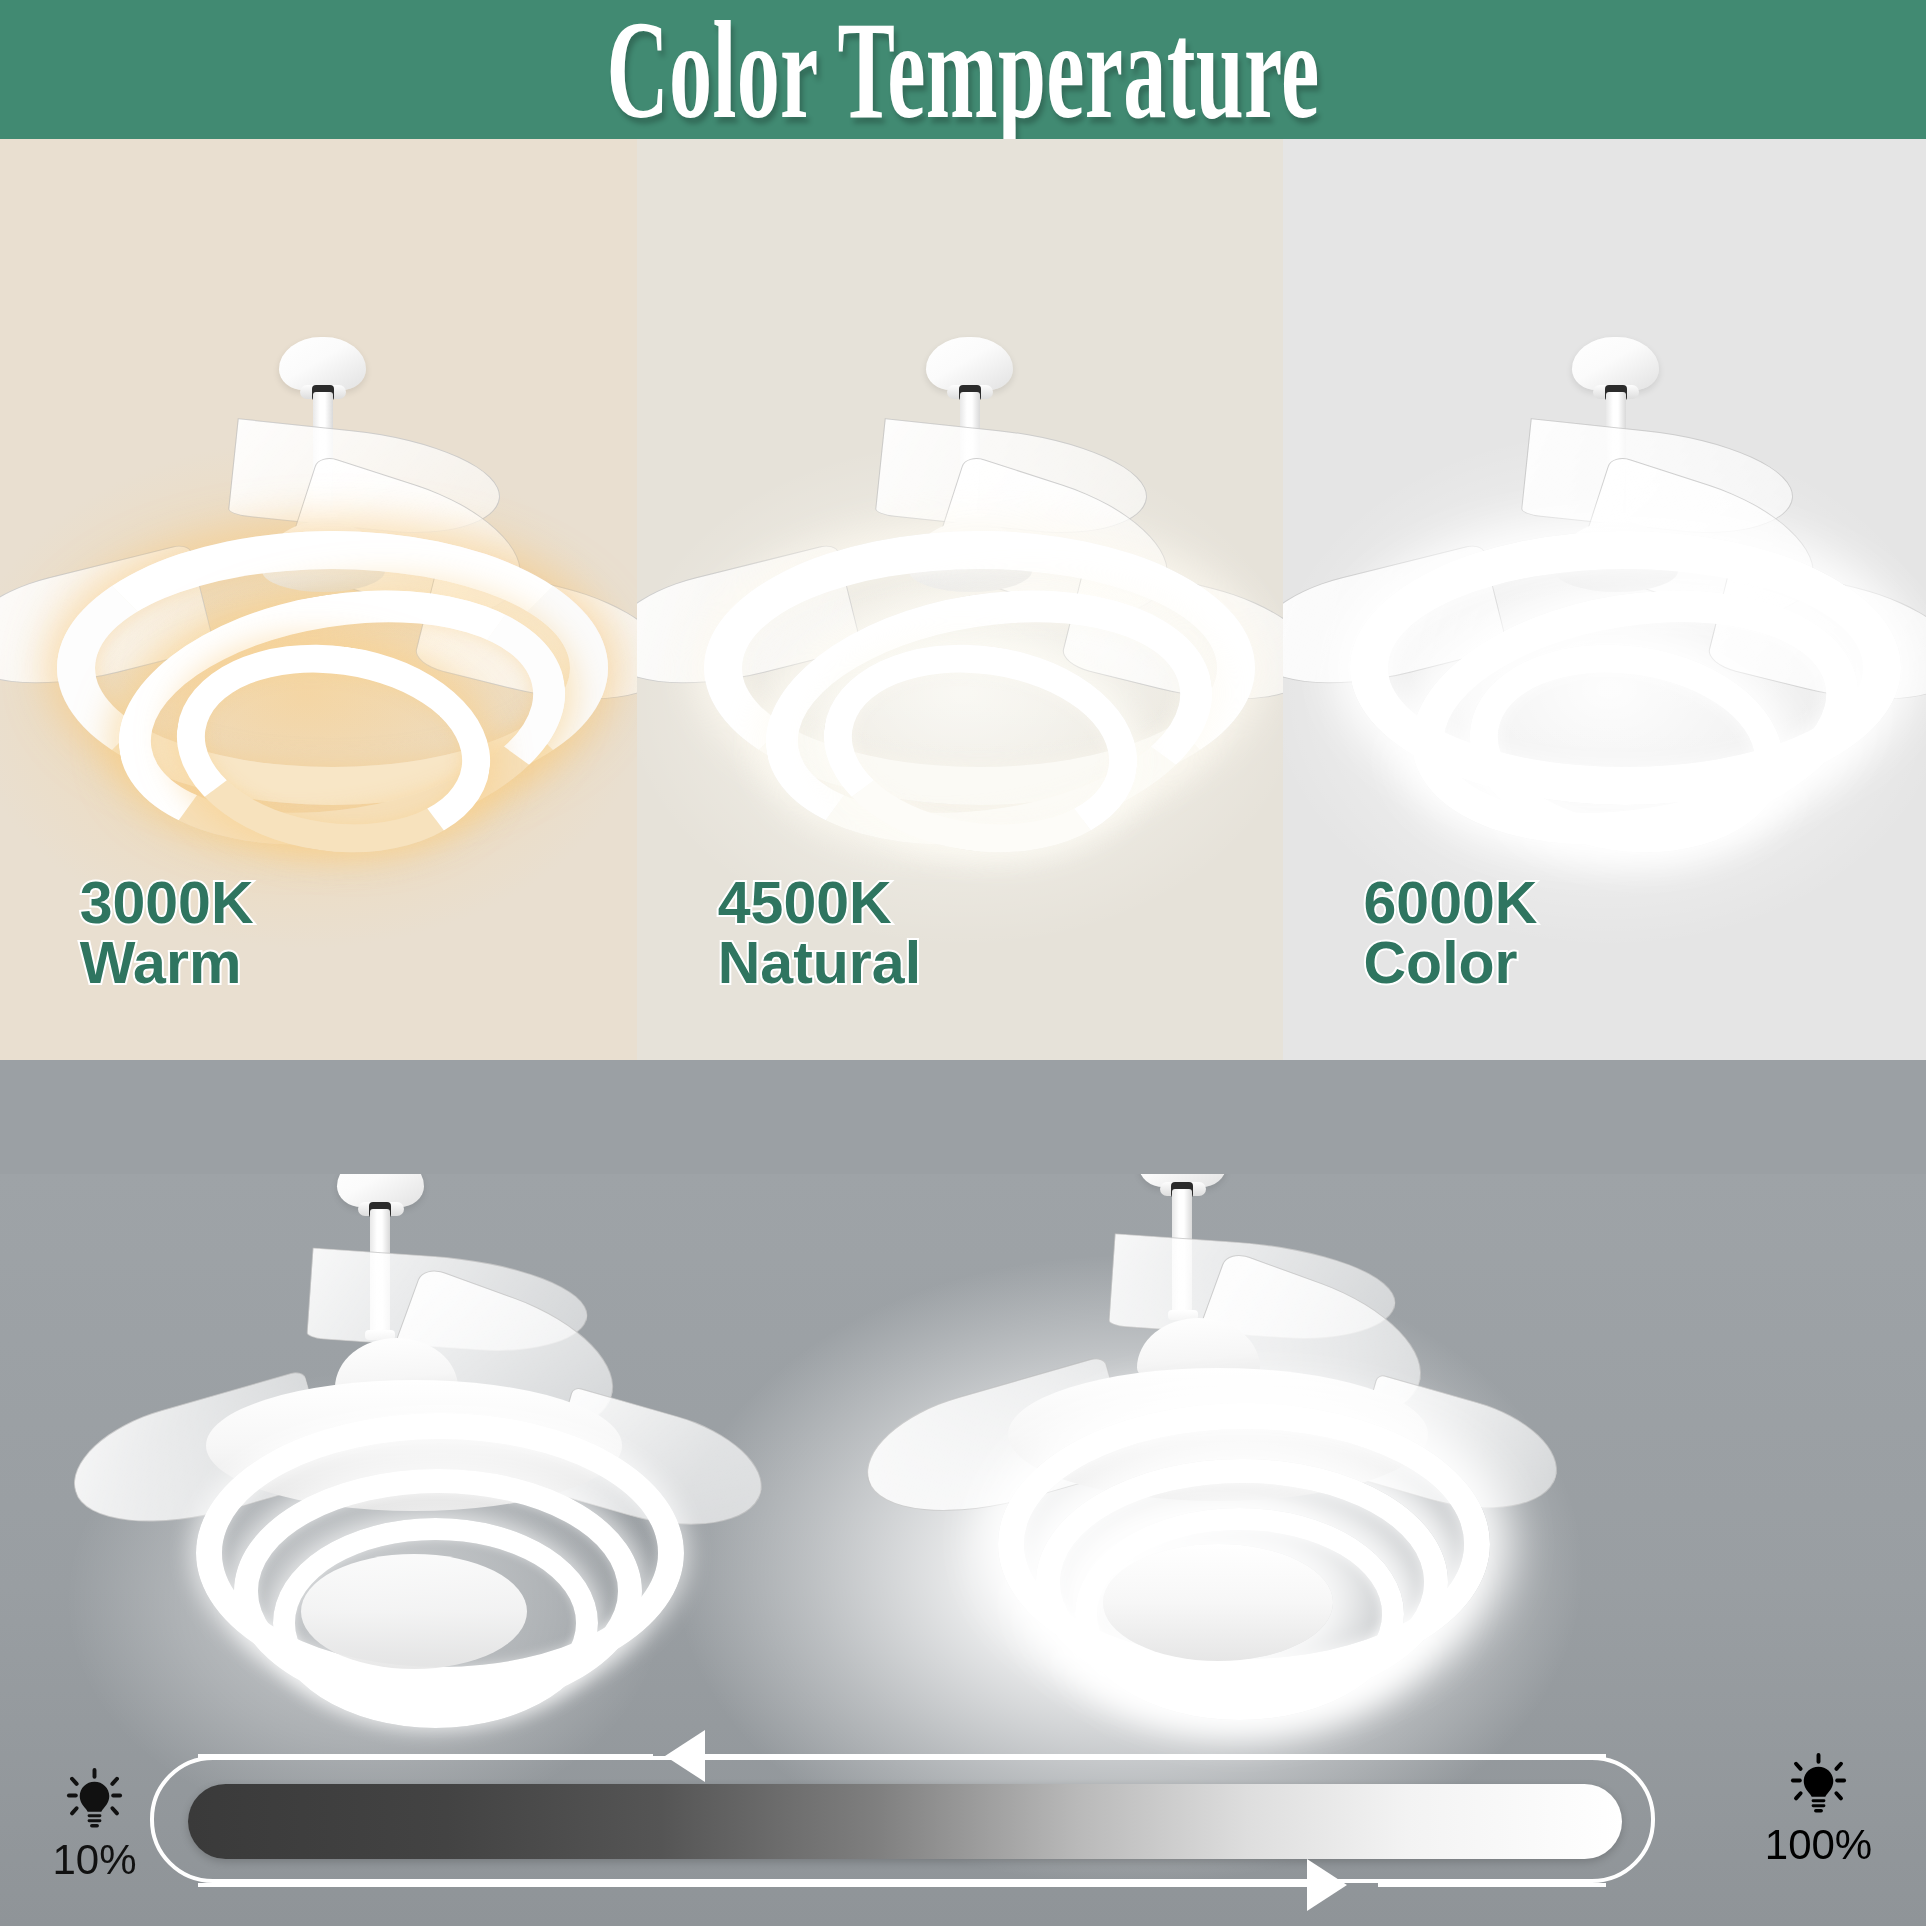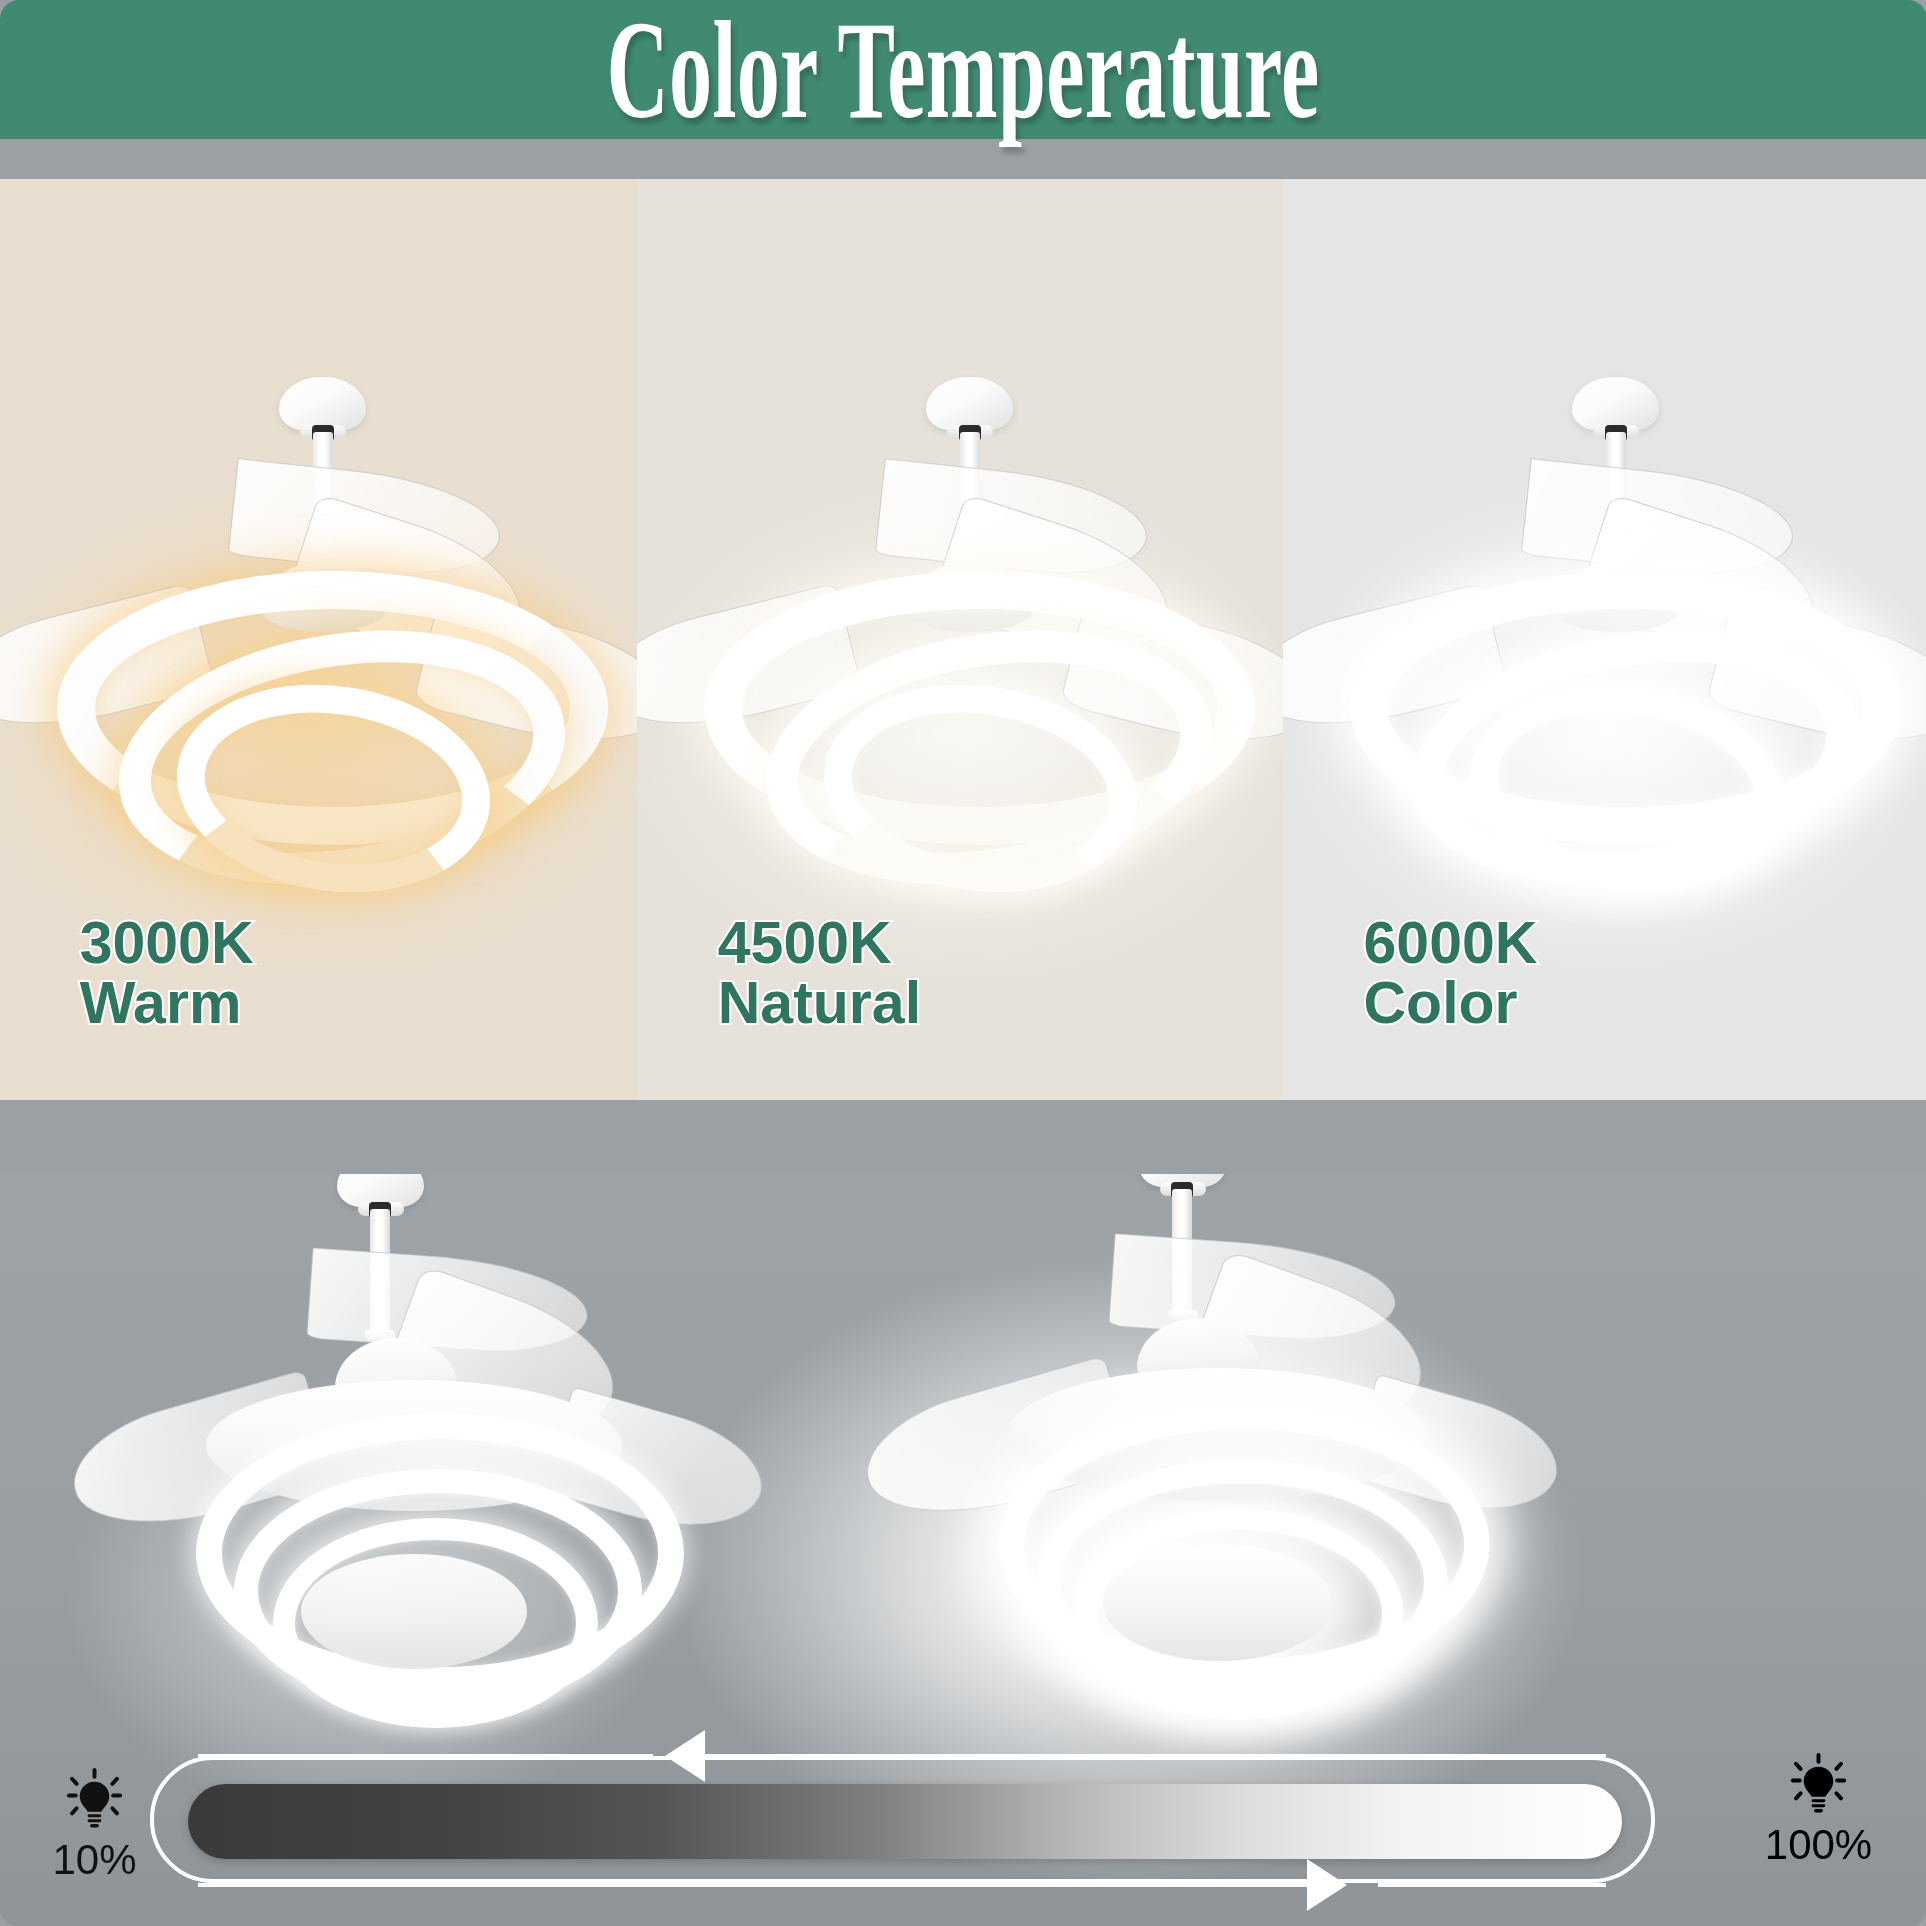--- a/index.html
+++ b/index.html
@@ -2,21 +2,21 @@
 <html><head>
 <meta charset="utf-8">
 <style>
   html,body{margin:0;padding:0;}
   body{
     width:1927px;height:1927px;
     font-family:"Liberation Sans", sans-serif;
     background:#9ba0a4;
     overflow:hidden;
   }
-  .page{position:relative;width:1927px;height:1927px;overflow:hidden;border-radius:19px;}
+  .page{position:relative;width:1927px;height:1927px;overflow:hidden;}
 
   
   .banner{
     position:absolute;left:0;width:1927px;
     background:#418a72;
     display:flex;align-items:center;justify-content:center;
   }
   .banner-title{
     font-family:"Liberation Serif", serif;
     font-weight:700;color:#ffffff;
@@ -25,21 +25,21 @@
     transform-origin:center center;
     white-space:nowrap;
     text-shadow:5px 6px 7px rgba(0,0,0,.22);
   }
   #banner-top{top:0;height:139px;}
   #banner-top .banner-title{font-size:139px;}
   #banner-dim{top:1059px;height:115px;}
   #banner-dim .banner-title{font-size:117px;}
 
   
-  .ct-row{position:absolute;top:139px;left:0;width:1927px;height:921px;display:flex;margin-top:40px;}
+  .ct-row{position:absolute;top:139px;left:0;width:1927px;height:921px;display:flex;}
   .ct-panel{position:relative;height:921px;overflow:hidden;}
   .ct-panel.p0{width:637px;background:#e9dfd0;}
   .ct-panel.p1{width:646px;background:#e6e2d9;}
   .ct-panel.p2{width:644px;background:#e5e5e5;}
 
   .ct-label{position:absolute;left:12.5%;bottom:67px;z-index:6;}
   .ct-label div{
     font-size:59px;font-weight:700;color:#2f7560;line-height:1.02;
     -webkit-text-stroke:4px #ffffff;
     paint-order:stroke fill;

